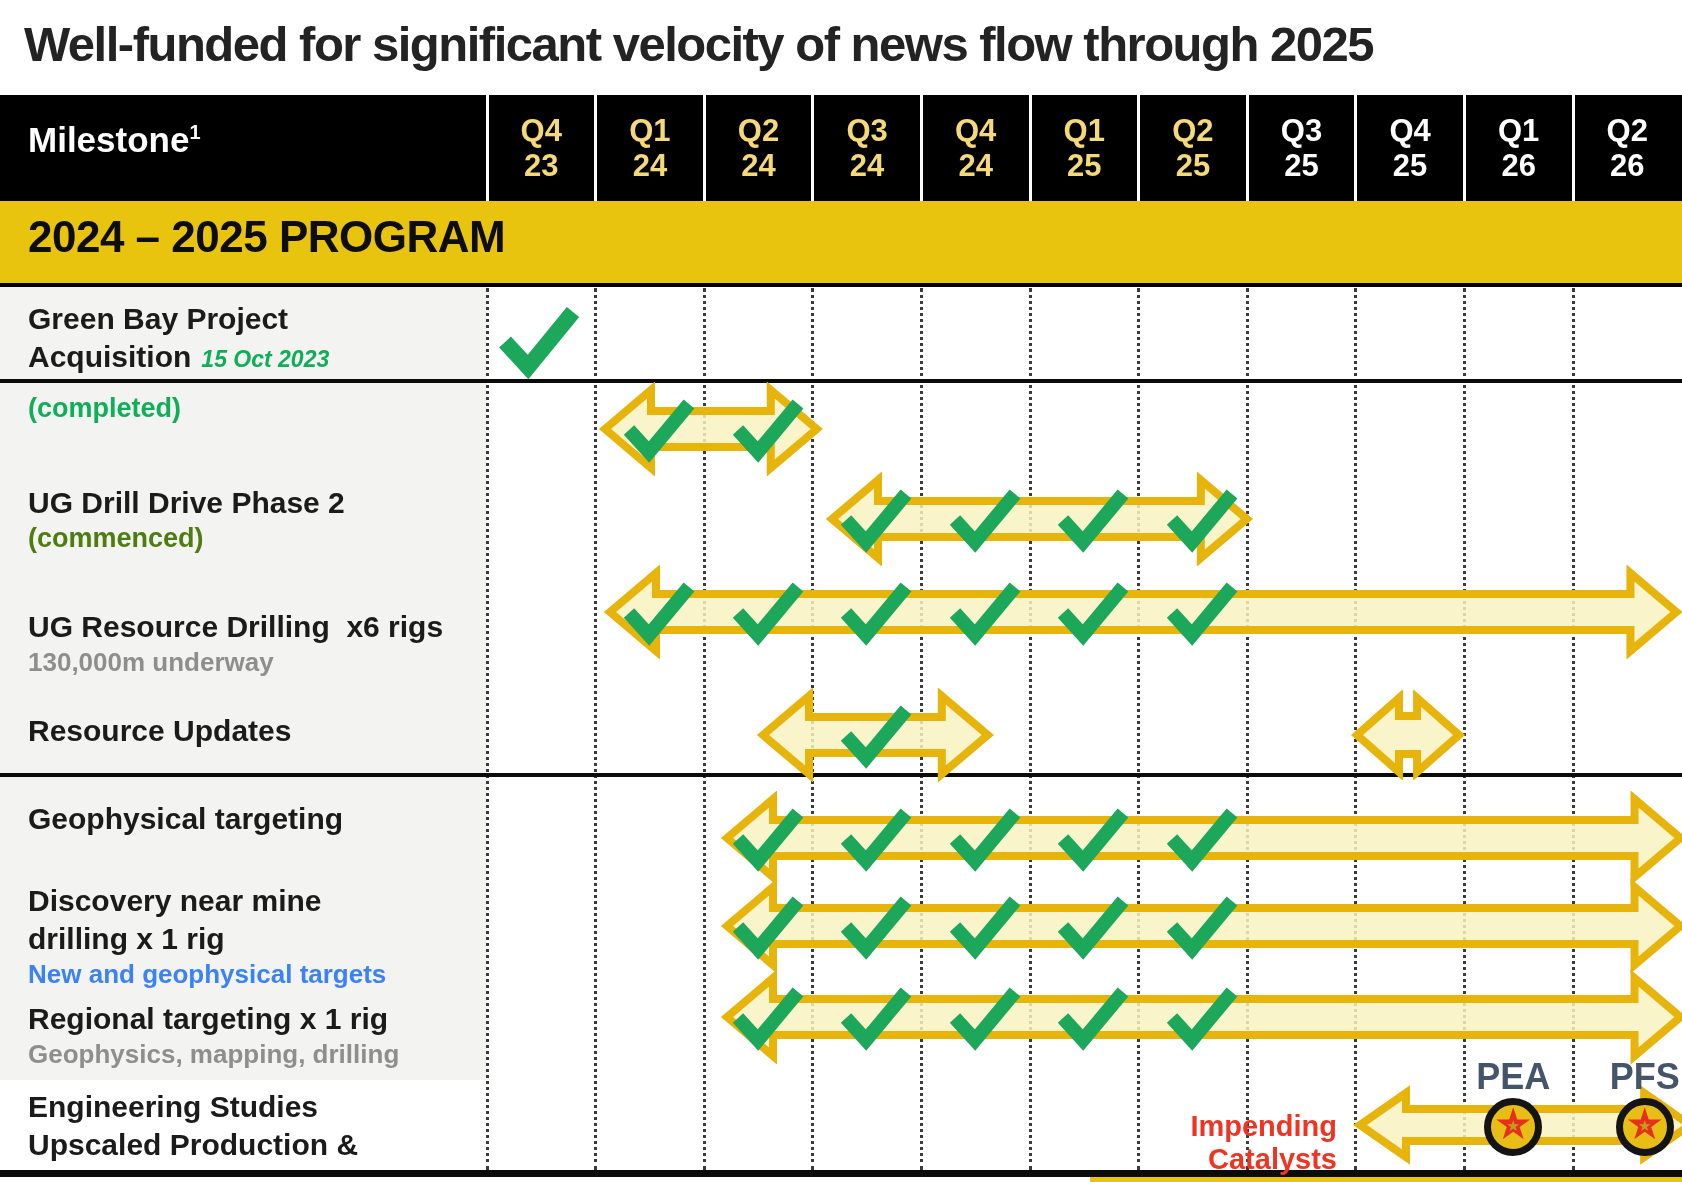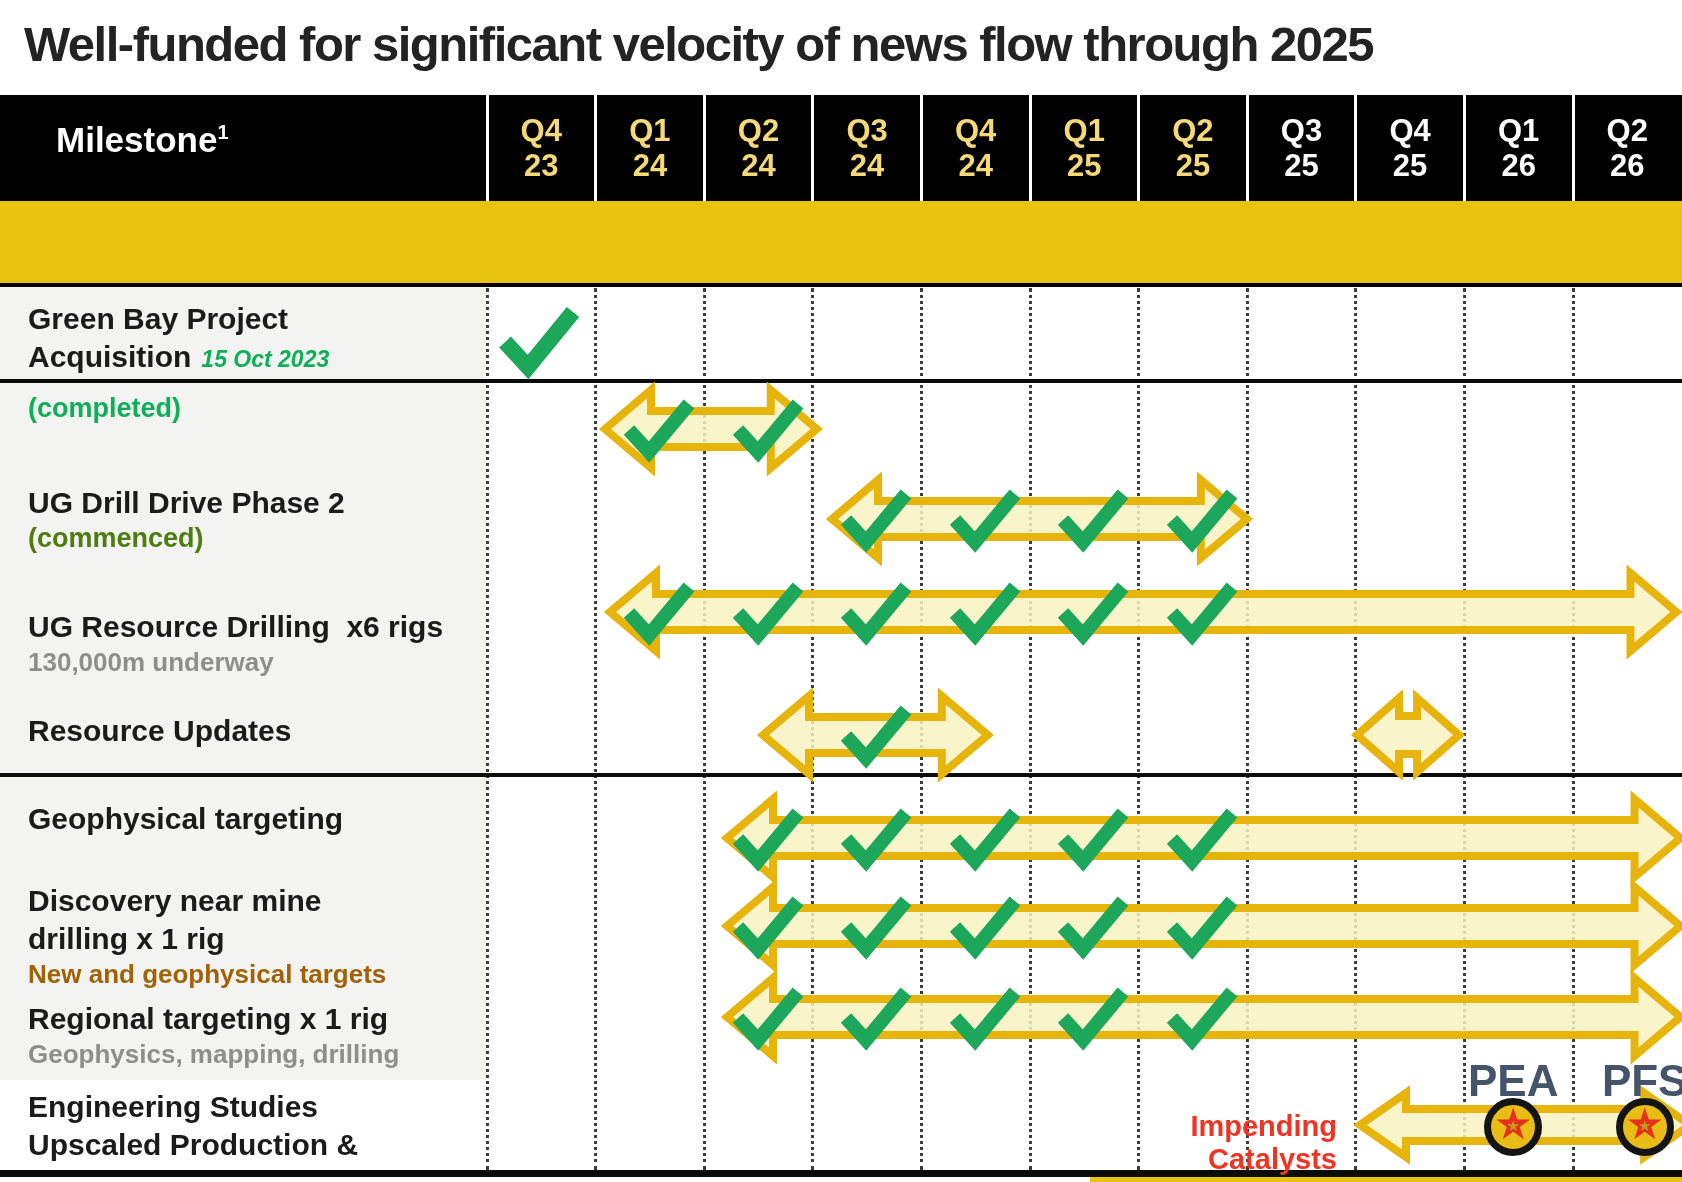--- a/index.html
+++ b/index.html
@@ -2,21 +2,21 @@
 <html><head>
 <meta charset="utf-8">
 <style>
   html,body{margin:0;padding:0;background:#ffffff;}
   #stage{position:relative;width:1682px;height:1182px;overflow:hidden;background:#ffffff;
          font-family:"Liberation Sans", sans-serif;}
   .abs{position:absolute;}
   .page-title{left:24px;top:16px;width:1640px;font-size:49px;font-weight:800;letter-spacing:-1.5px;
               color:#232323;z-index:8;}
   .hdr{left:0;top:95px;width:1682px;height:106px;background:#000000;z-index:7;}
-  .hdr-milestone{left:28px;top:120px;font-size:35px;font-weight:800;color:#ffffff;z-index:9;margin-left:28px;}
+  .hdr-milestone{left:28px;top:120px;font-size:35px;font-weight:800;color:#ffffff;z-index:9;}
   .hdr-milestone sup{font-size:20px;}
   .qcell{top:99px;height:98px;z-index:8;display:flex;flex-direction:column;align-items:center;
          justify-content:center;font-size:31px;font-weight:800;line-height:35px;text-align:center;}
   .qsep{top:95px;height:106px;width:3px;background:#ffffff;z-index:9;}
   .band{left:0;top:201px;width:1682px;height:82px;z-index:7;}
   .band-label{left:28px;top:212px;font-size:44px;font-weight:800;color:#0d0d0d;z-index:8;letter-spacing:-0.5px;}
   .band-underline{left:0;top:283px;width:1682px;height:4px;background:#000000;z-index:7;}
   .gray-panel{left:0;top:287px;width:487px;height:793px;background:#f3f3f1;z-index:0;}
   .dotline{top:288px;height:882px;width:0;border-left:3px dotted #1a1a1a;z-index:1;opacity:.85;}
   .sep{left:0;width:1682px;background:#0b0b0b;z-index:2;}
@@ -24,34 +24,35 @@
   .row-title{font-size:30px;font-weight:800;color:#1b1b1b;line-height:38px;white-space:pre;}
   .row-status{font-size:27px;font-weight:800;line-height:33px;}
   .row-sub{font-size:26px;font-weight:700;line-height:32px;}
   .date-note{font-size:23px;font-weight:800;font-style:italic;margin-left:10px;}
   .arrow-svg{z-index:4;}
   .check-svg{z-index:5;}
   .badge{width:58px;height:58px;border-radius:50%;border:7px solid #141414;box-sizing:border-box;
          z-index:6;}
   .star-red{position:absolute;left:50%;top:50%;transform:translate(-50%,-56%);font-size:44px;line-height:44px;z-index:1;}
   .star-gold{position:absolute;left:50%;top:50%;transform:translate(-50%,-58%);font-size:15px;line-height:15px;z-index:2;}
-  .badge-label{top:1056px;width:140px;text-align:center;font-size:44px;font-weight:800;z-index:6;}
+  .badge-label{top:1056px;width:140px;text-align:center;font-size:36px;font-weight:800;z-index:6;}
   .catalyst-note{left:1085px;top:1110px;width:252px;text-align:right;font-size:29px;font-weight:800;z-index:3;}
   .bottom-sliver{top:1177px;height:5px;z-index:2;}
 </style>
 </head>
 <body>
 
 <div id="stage">
   <div class="abs page-title">Well-funded for significant velocity of news flow through 2025</div>
 
   <div class="abs hdr"></div>
   <div class="abs hdr-milestone"><span>Milestone</span><sup>1</sup></div>
 
   <div class="abs band" style="background: rgb(233, 196, 14);"></div>
+  <div class="abs band-label">2024 – 2025 PROGRAM</div>
   <div class="abs band-underline"></div>
 
   <div class="abs gray-panel"></div>
 
   <div class="abs catalyst-note" style="color: rgb(238, 53, 36);">Impending Catalysts</div>
 
   <div id="dyn">
       <div class="abs qcell" style="left: 487px; width: 108.6px; color: rgb(245, 216, 120);">
         <div>Q4</div>
         <div>23</div>
@@ -214,21 +215,21 @@
       </svg>
       <svg width="90" height="90" class="abs check-svg" style="left: 1049.3px; top: 793px;">
         <path d="M14 46 L34 68 L74 20" fill="none" stroke="#1da75b" stroke-width="14" stroke-linecap="butt" stroke-linejoin="miter"></path>
       </svg>
       <svg width="90" height="90" class="abs check-svg" style="left: 1157.9px; top: 793px;">
         <path d="M14 46 L34 68 L74 20" fill="none" stroke="#1da75b" stroke-width="14" stroke-linecap="butt" stroke-linejoin="miter"></path>
       </svg>
       <div class="abs row-label" style="top: 874px; margin-top: 8px;">
         <div class="row-title">Discovery near mine</div>
         <div class="row-title">drilling x 1 rig</div>
-        <div class="row-sub" style="color: #a16207;">New and geophysical targets</div>
+        <div class="row-sub" style="color: #3b82f6;">New and geophysical targets</div>
       </div>
       <svg width="969.5079999999999" height="94" class="abs arrow-svg" style="left: 719.006px; top: 879px;">
         <polygon points="8,47 54,8 54,29 915.5079999999999,29 915.5079999999999,8 961.5079999999999,47 915.5079999999999,86 915.5079999999999,65 54,65 54,86" fill="#f9f2c2" fill-opacity="0.85" stroke="#e7b40b" stroke-width="8" stroke-linejoin="miter"></polygon>
       </svg>
       <svg width="90" height="90" class="abs check-svg" style="left: 723.5px; top: 881px;">
         <path d="M14 46 L34 68 L74 20" fill="none" stroke="#1da75b" stroke-width="14" stroke-linecap="butt" stroke-linejoin="miter"></path>
       </svg>
       <svg width="90" height="90" class="abs check-svg" style="left: 832.1px; top: 881px;">
         <path d="M14 46 L34 68 L74 20" fill="none" stroke="#1da75b" stroke-width="14" stroke-linecap="butt" stroke-linejoin="miter"></path>
       </svg>

